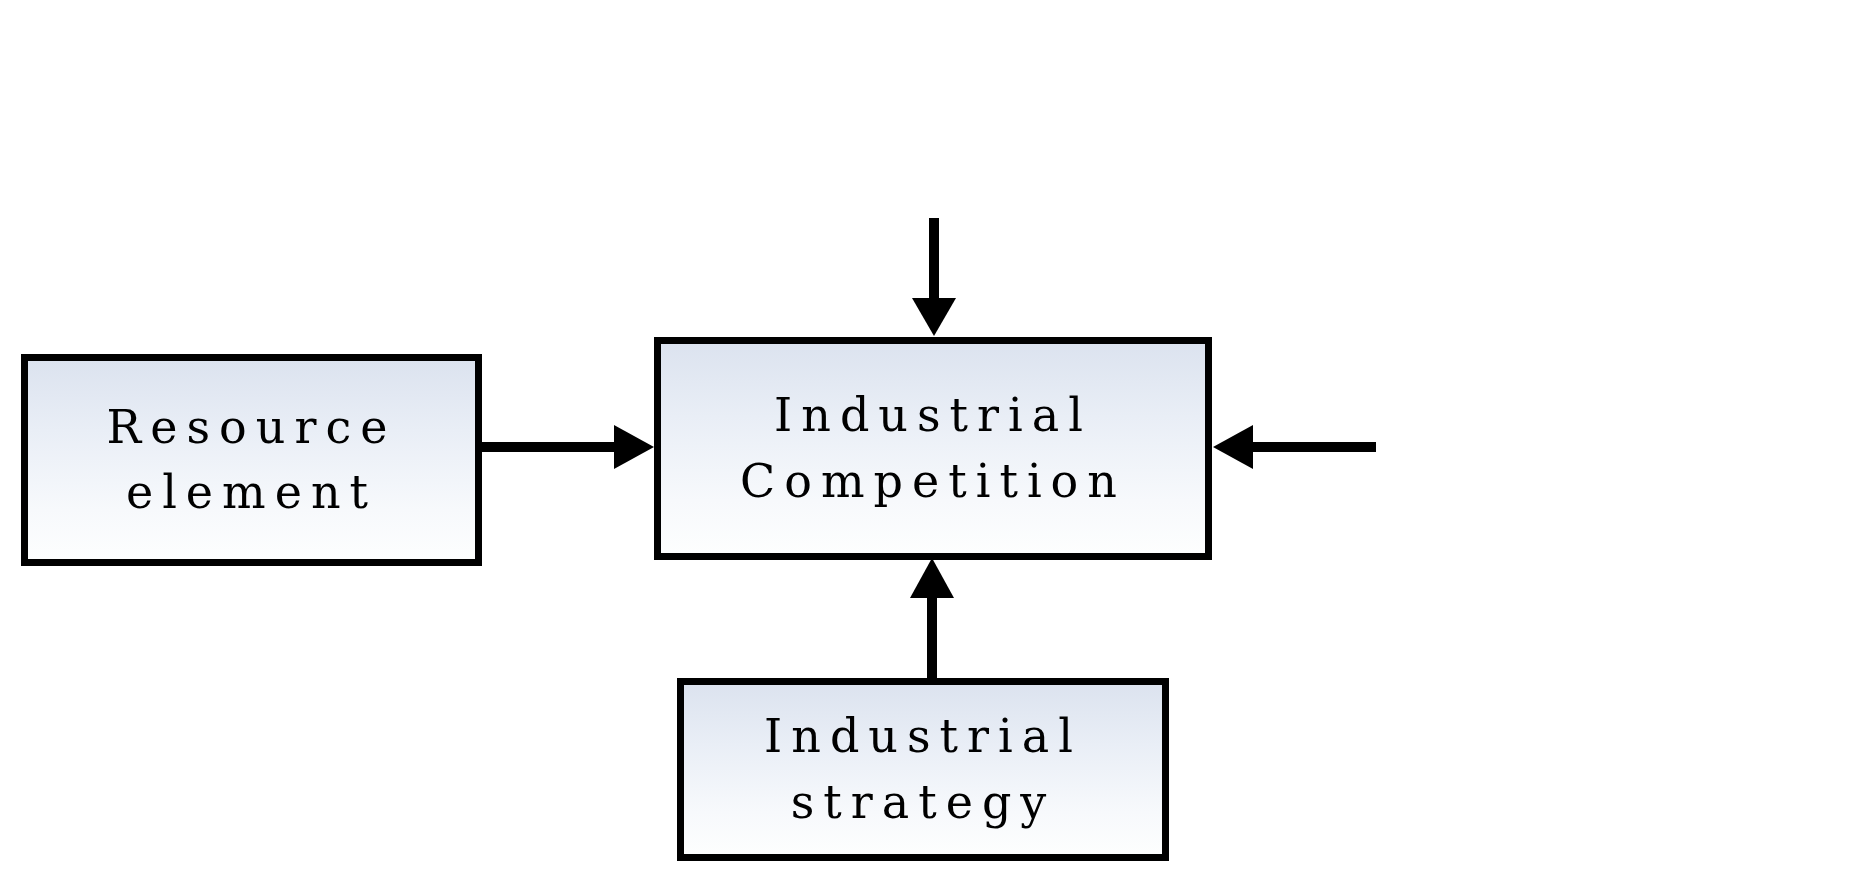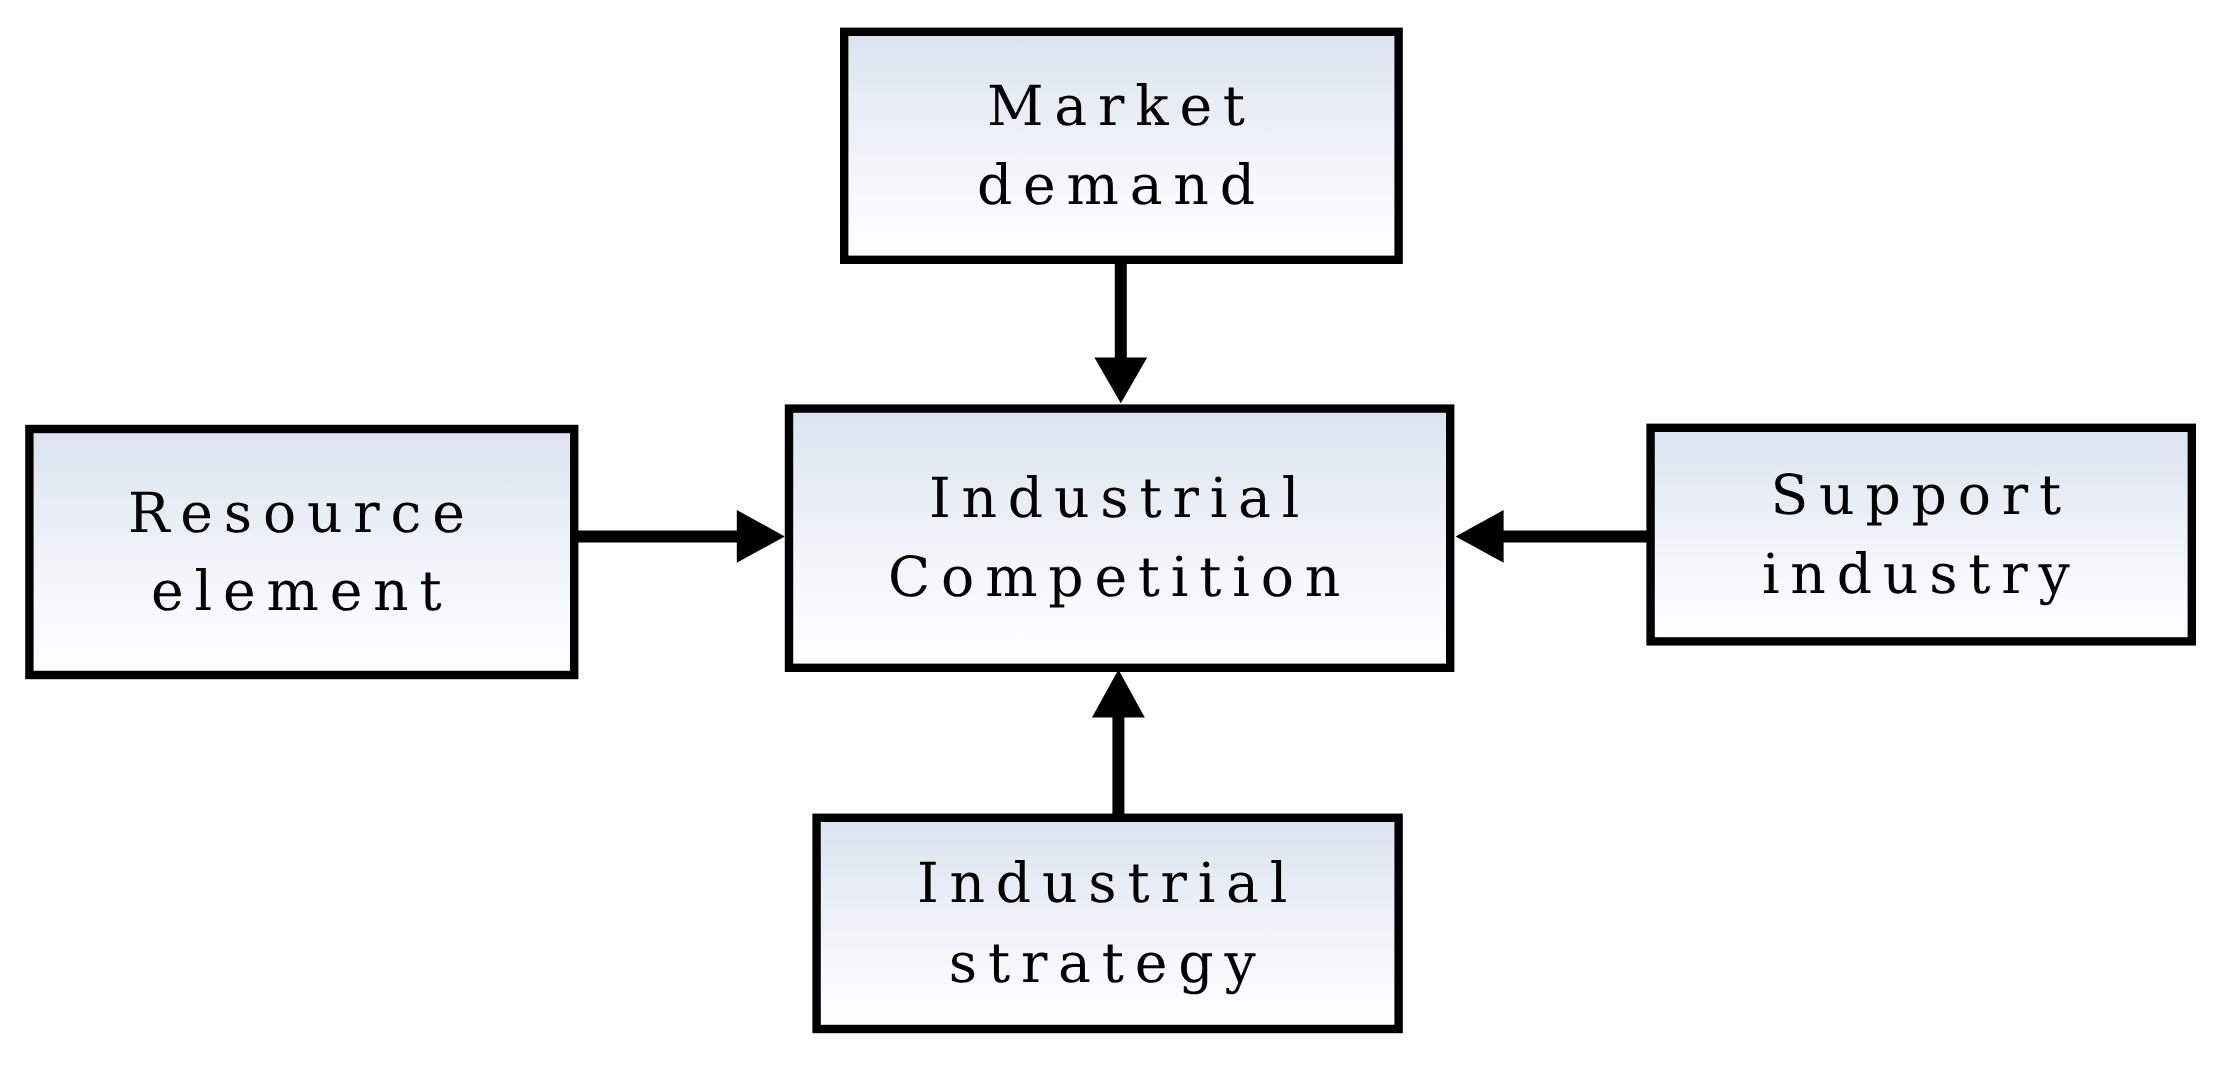--- a/index.html
+++ b/index.html
@@ -64,38 +64,30 @@
       <line x1="478" y1="447" x2="616" y2="447" stroke="#000000" stroke-width="10"></line>
       <polygon points="654,447 614,425 614,469" fill="#000000"></polygon>
     </g>
 
     <g>
       <line x1="1376" y1="447" x2="1252" y2="447" stroke="#000000" stroke-width="10"></line>
       <polygon points="1213,447 1253,425 1253,469" fill="#000000"></polygon>
     </g>
   </svg>
 
-  <div class="node node-top">
-    <div class="node-label">Market
-demand</div>
-  </div>
 
   <div class="node node-left">
     <div class="node-label">Resource
 element</div>
   </div>
 
   <div class="node node-center">
     <div class="node-label">Industrial
 Competition</div>
   </div>
 
-  <div class="node node-right">
-    <div class="node-label">Support
-industry</div>
-  </div>
 
   <div class="node node-bottom">
     <div class="node-label">Industrial
 strategy</div>
   </div>
 
 </div>
 
 </body></html>

